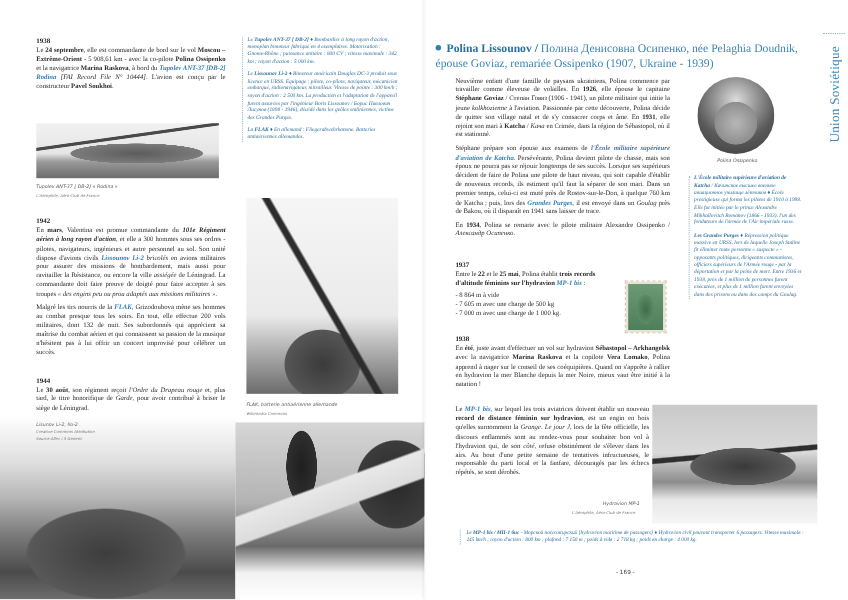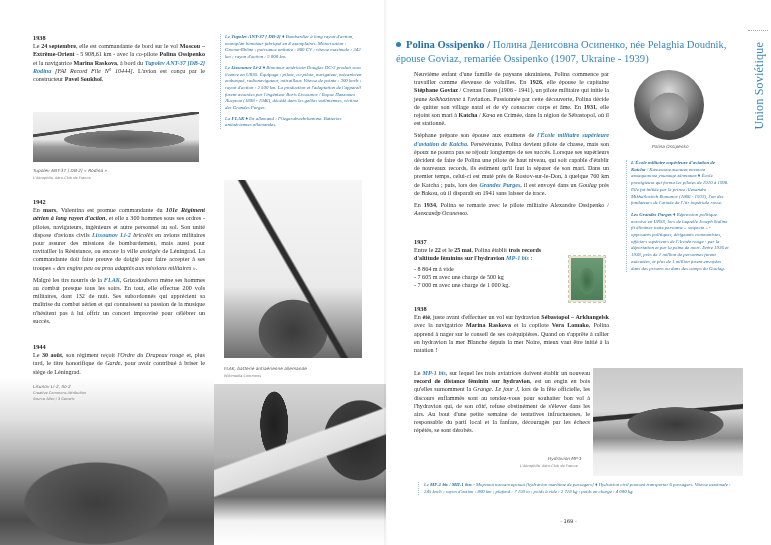--- a/index.html
+++ b/index.html
@@ -122,21 +122,21 @@
     <div class="credit" style="position:absolute; left:224px; top:374px;">Wikimedia Commons</div>
 
     <div class="photo snow-photo" style="left:214px; top:384px; width:172px; height:161px;"></div>
   </div>
 
   <div class="gutter"></div>
 
   <div class="page page-right" style="background:transparent;"></div>
 
   <div class="headline">
-    <span class="bullet"></span><b>Polina Ossipenko /</b><span> Полина Денисовна Осипенко, née Pelaghia Doudnik, épouse Goviaz, remariée Ossipenko (1907, Ukraine - 1939)</span>
+    <span class="bullet"></span><b>Polina Lissounov /</b><span> Полина Денисовна Осипенко, née Pelaghia Doudnik, épouse Goviaz, remariée Ossipenko (1907, Ukraine - 1939)</span>
   </div>
 
   <div class="side-tab">
     <div class="dots"></div>
     <div class="label">Union Soviétique</div>
   </div>
 
   <div class="col-r body-txt" style="top:70px;">
     <p><span>Neuvième enfant d'une famille de paysans ukrainiens, Polina commence par travailler comme éleveuse de volailles. En </span><span style="font-weight: bold;">1926</span><span>, elle épouse le capitaine </span><span style="font-weight: bold;">Stéphane Goviaz</span><span> / Степан Говяз (1906 - 1941), un pilote militaire qui initie la jeune </span><span style="font-style: italic;">kolkhozienne</span><span> à l'aviation. Passionnée par cette découverte, Polina décide de quitter son village natal et de s'y consacrer corps et âme. En </span><span style="font-weight: bold;">1931</span><span>, elle rejoint son mari à </span><span style="font-weight: bold;">Katcha</span><span> / </span><span style="font-style: italic;">Кача</span><span> en Crimée, dans la région de Sébastopol, où il est stationné.</span></p>
     <p style="margin-top:4px;"><span>Stéphane prépare son épouse aux examens de </span><span style="font-weight: bold; font-style: italic; color: rgb(47, 127, 176);">l'École militaire supérieure d'aviation de Katcha</span><span>. Persévérante, Polina devient pilote de chasse, mais son époux ne pourra pas se réjouir longtemps de ses succès. Lorsque ses supérieurs décident de faire de Polina une pilote de haut niveau, qui soit capable d'établir de nouveaux records, ils estiment qu'il faut la séparer de son mari. Dans un premier temps, celui-ci est muté près de Rostov-sur-le-Don, à quelque 760 km de Katcha ; puis, lors des </span><span style="font-weight: bold; font-style: italic; color: rgb(47, 127, 176);">Grandes Purges</span><span>, il est envoyé dans un </span><span style="font-style: italic;">Goulag</span><span> près de Bakou, où il disparaît en 1941 sans laisser de trace.</span></p>

